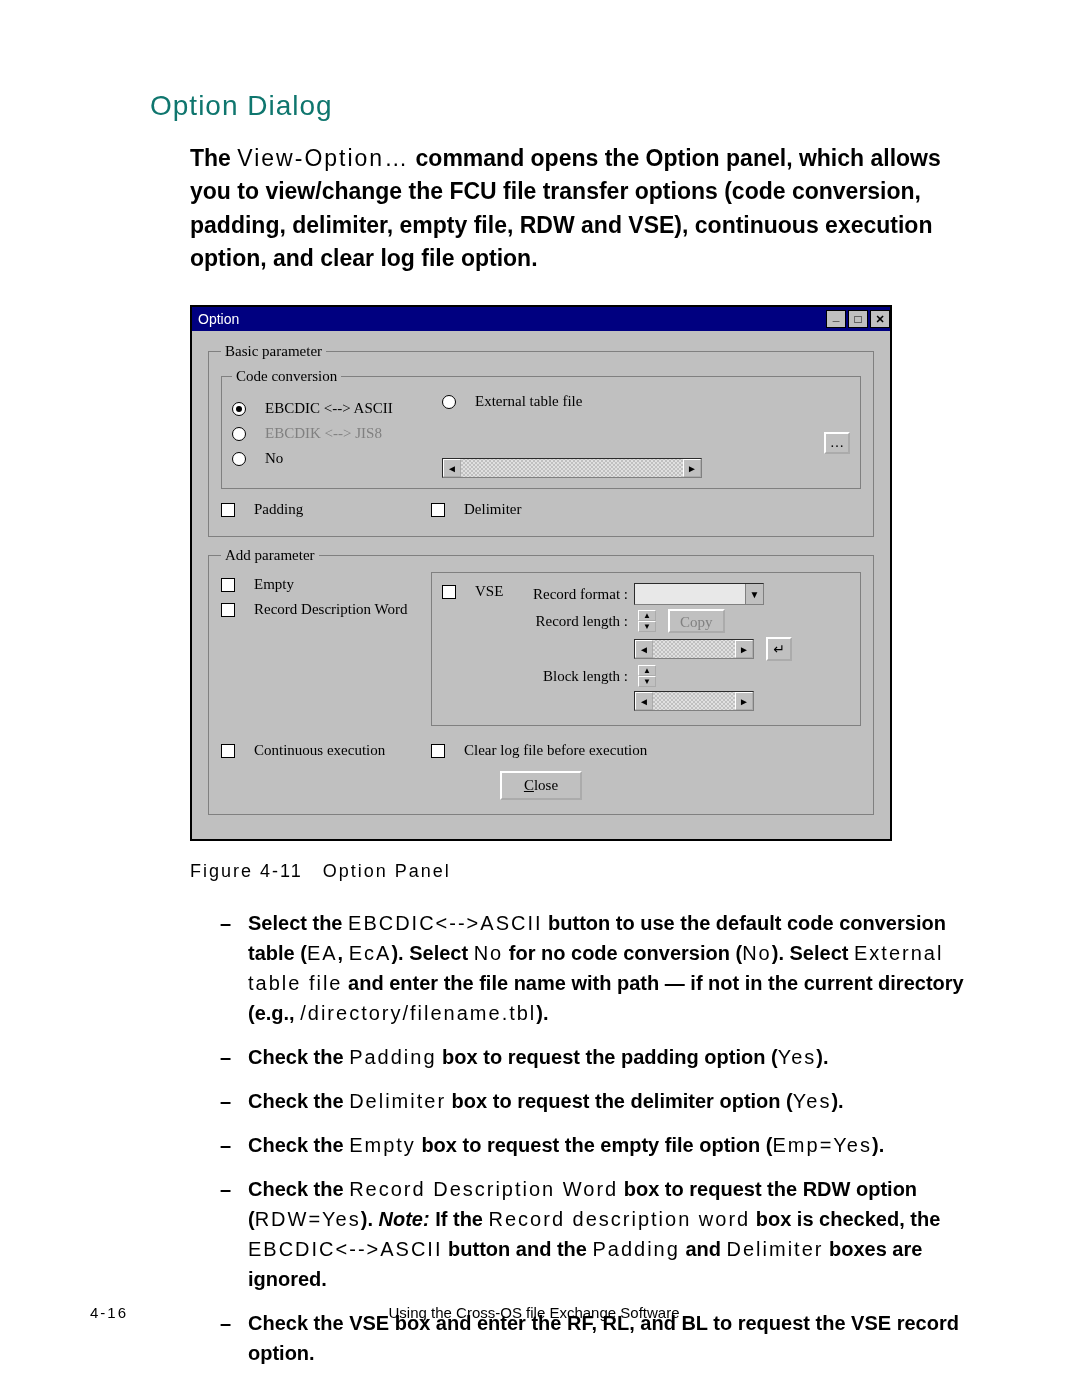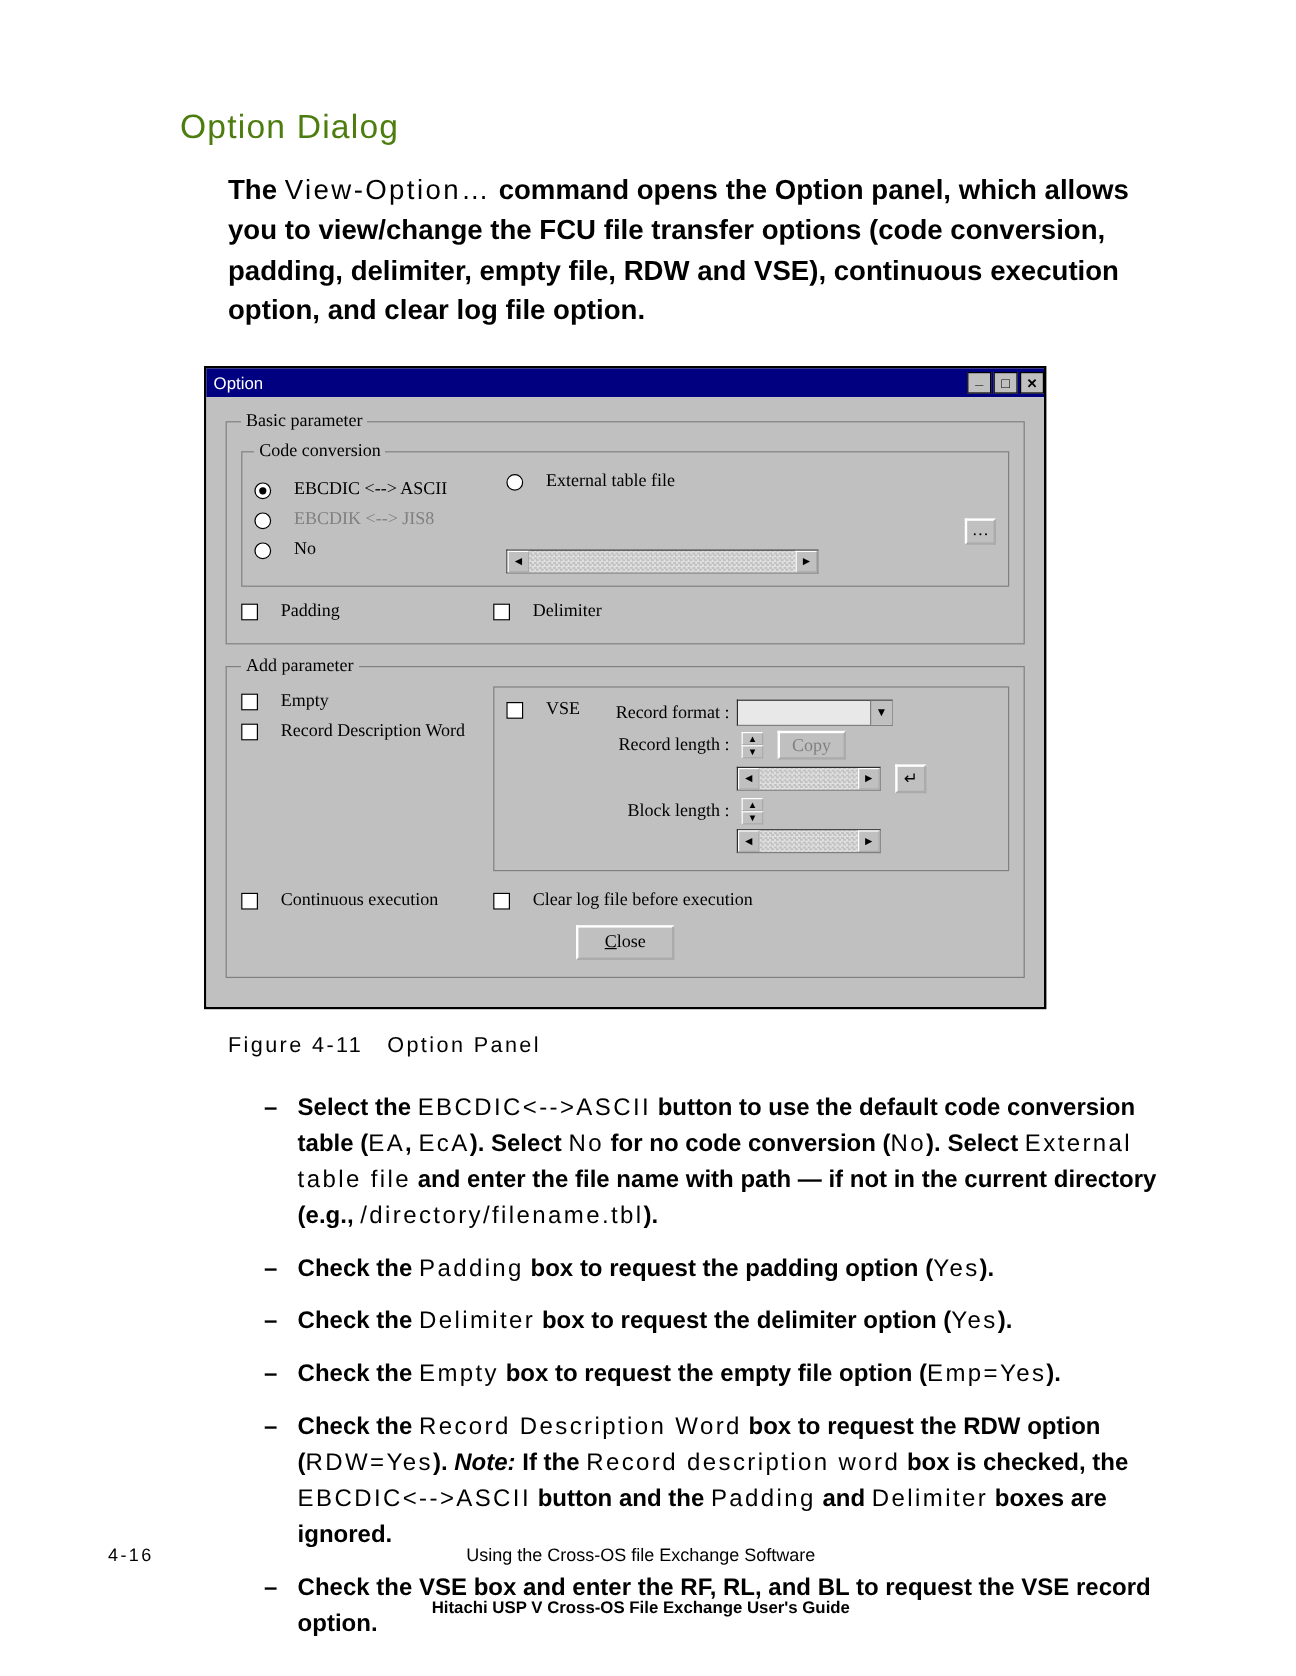--- a/index.html
+++ b/index.html
@@ -9,38 +9,38 @@
     font-family: Arial, Helvetica, sans-serif;
     color: #000;
     width: 1080px;
     height: 1397px;
     position: relative;
   }
   .page {
     padding: 90px 100px 40px 150px;
   }
   h2.heading {
-    color: #4d7c0f;
+    color: #0f766e;
     font-size: 28px;
     font-weight: normal;
     letter-spacing: 1px;
     margin: 0 0 20px 0;
   }
   .intro {
     font-size: 23px;
     line-height: 1.45;
     margin: 0 0 30px 40px;
     width: 760px;
   }
   .intro b { font-weight: bold; }
   .intro .cmd { letter-spacing: 2px; }
 
   
   .dialog-wrap {
-    margin-left: 20px;
+    margin-left: 40px;
     width: 702px;
     border: 2px solid #000;
   }
   .titlebar {
     background: #000080;
     color: #fff;
     display: flex;
     align-items: center;
     justify-content: space-between;
     height: 24px;
@@ -436,14 +436,13 @@
       <li><span style="font-weight: bold;">Check the </span><span class="mono">Empty</span><span style="font-weight: bold;"> box to request the empty file option (</span><span class="mono">Emp=Yes</span><span style="font-weight: bold;">).</span></li>
       <li><span style="font-weight: bold;">Check the </span><span class="mono">Record Description Word</span><span style="font-weight: bold;"> box to request the RDW option (</span><span class="mono">RDW=Yes</span><span style="font-weight: bold;">). </span><span class="ital" style="font-weight: bold;">Note:</span><span style="font-weight: bold;"> If the </span><span class="mono">Record description word</span><span style="font-weight: bold;"> box is checked, the </span><span class="mono">EBCDIC&lt;--&gt;ASCII</span><span style="font-weight: bold;"> button and the </span><span class="mono">Padding</span><span style="font-weight: bold;"> and </span><span class="mono">Delimiter</span><span style="font-weight: bold;"> boxes are ignored.</span></li>
       <li><span style="font-weight: bold;">Check the VSE box and enter the RF, RL, and BL to request the VSE record option.</span></li>
     </ul>
 
 </div>
 
 <div class="footer">
   <span class="pnum">4-16</span>
   <div class="line1">Using the Cross-OS file Exchange Software</div>
-  <div class="line2">Hitachi USP V Cross-OS File Exchange User's Guide</div>
 </div>
 
 </body></html>

